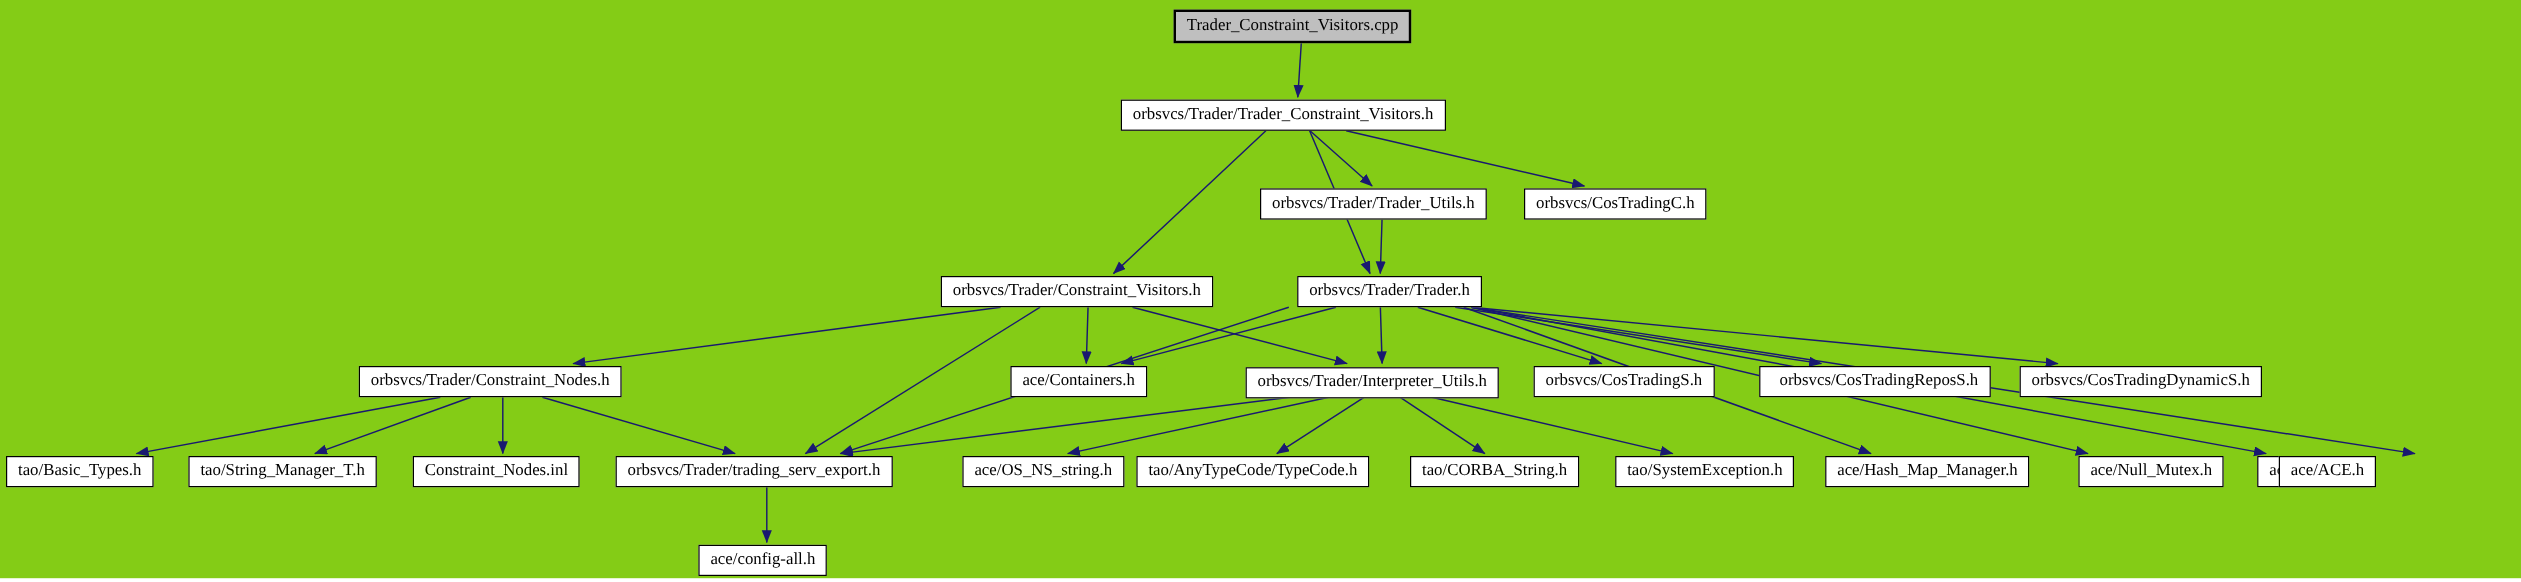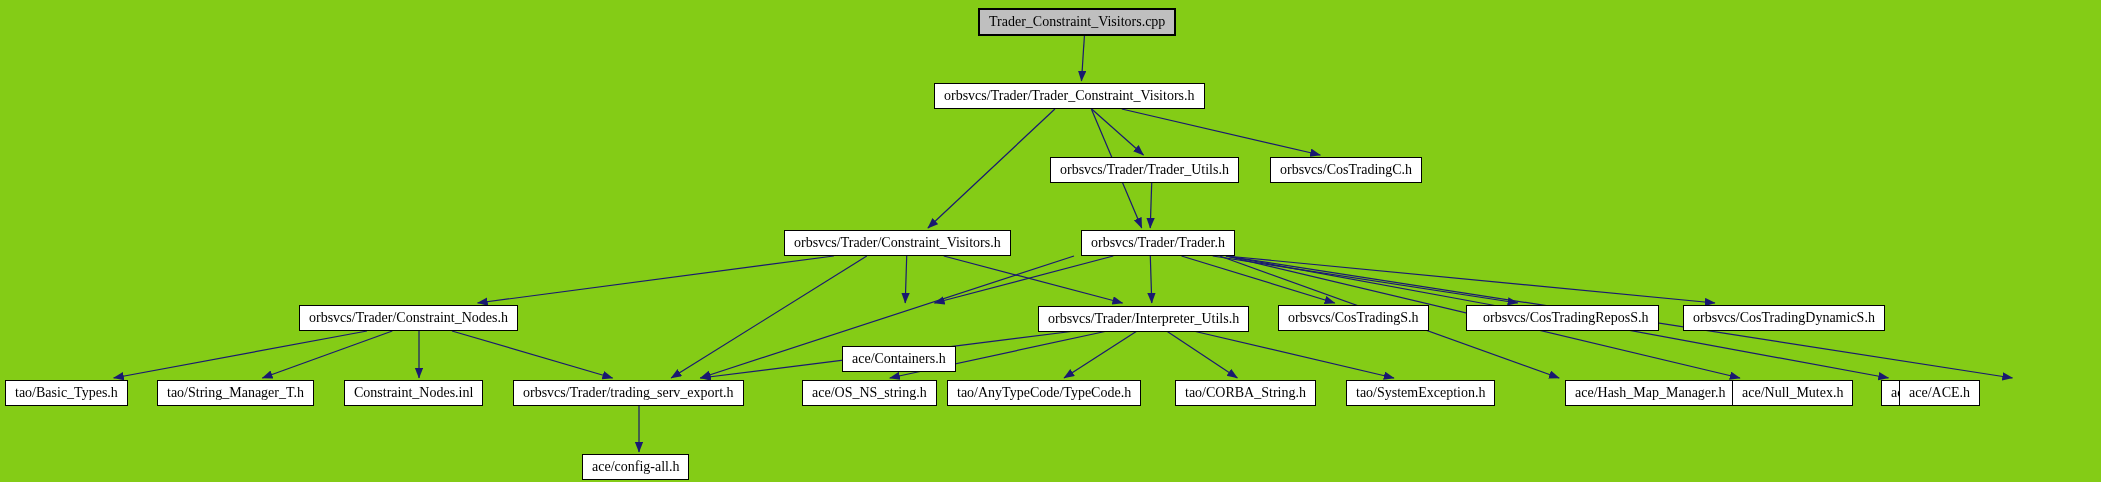--- a/index.html
+++ b/index.html
@@ -81,32 +81,32 @@
       <line x1="639" y1="406" x2="639" y2="452" stroke="#191970" stroke-width="1.2" marker-end="url(#arrow)"></line>
     </svg>
   <div id="nodes">
       <div class="node highlight" style="top: 8px; left: 978px;">Trader_Constraint_Visitors.cpp</div>
       <div class="node" style="top: 83px; left: 934px;">orbsvcs/Trader/Trader_Constraint_Visitors.h</div>
       <div class="node" style="top: 157px; left: 1050px;">orbsvcs/Trader/Trader_Utils.h</div>
       <div class="node" style="top: 157px; left: 1270px;">orbsvcs/CosTradingC.h</div>
       <div class="node" style="top: 230px; left: 784px;">orbsvcs/Trader/Constraint_Visitors.h</div>
       <div class="node" style="top: 230px; left: 1066px; margin-left: 15px;">orbsvcs/Trader/Trader.h</div>
       <div class="node" style="top: 305px; left: 299px;">orbsvcs/Trader/Constraint_Nodes.h</div>
-      <div class="node" style="top: 305px; left: 842px; margin-top: 41px;">ace/Containers.h</div>
+      <div class="node" style="top: 305px; left: 842px;">ace/Containers.h</div>
       <div class="node" style="top: 306px; left: 1038px;">orbsvcs/Trader/Interpreter_Utils.h</div>
       <div class="node" style="top: 305px; left: 1278px;">orbsvcs/CosTradingS.h</div>
       <div class="node" style="top: 305px; left: 1466px; padding-left: 16px;">orbsvcs/CosTradingReposS.h</div>
       <div class="node" style="top: 305px; left: 1683px;">orbsvcs/CosTradingDynamicS.h</div>
       <div class="node" style="top: 380px; left: 5px;">tao/Basic_Types.h</div>
       <div class="node" style="top: 380px; left: 157px;">tao/String_Manager_T.h</div>
       <div class="node" style="top: 380px; left: 344px;">Constraint_Nodes.inl</div>
       <div class="node" style="top: 380px; left: 513px;">orbsvcs/Trader/trading_serv_export.h</div>
       <div class="node" style="top: 380px; left: 780px; margin-left: 22px;">ace/OS_NS_string.h</div>
       <div class="node" style="top: 380px; left: 947px;">tao/AnyTypeCode/TypeCode.h</div>
       <div class="node" style="top: 380px; left: 1175px;">tao/CORBA_String.h</div>
       <div class="node" style="top: 380px; left: 1346px;">tao/SystemException.h</div>
-      <div class="node" style="top: 380px; left: 1521px; margin-left: 44px;">ace/Hash_Map_Manager.h</div>
+      <div class="node" style="top: 380px; left: 1521px;">ace/Hash_Map_Manager.h</div>
       <div class="node" style="top: 380px; left: 1732px;">ace/Null_Mutex.h</div>
       <div class="node" style="top: 380px; left: 1881px; text-align: center;">ace/Functor.h</div>
       <div class="node" style="top: 380px; left: 1899px;">ace/ACE.h</div>
       <div class="node" style="top: 454px; left: 582px;">ace/config-all.h</div>
     </div>
 </div>
 
 </body></html>

